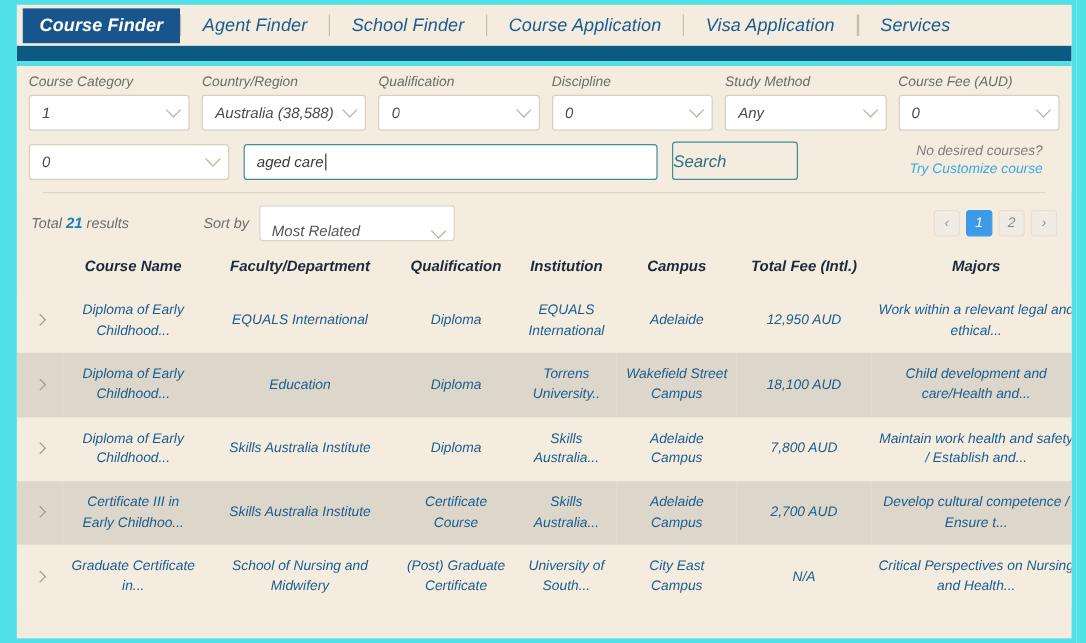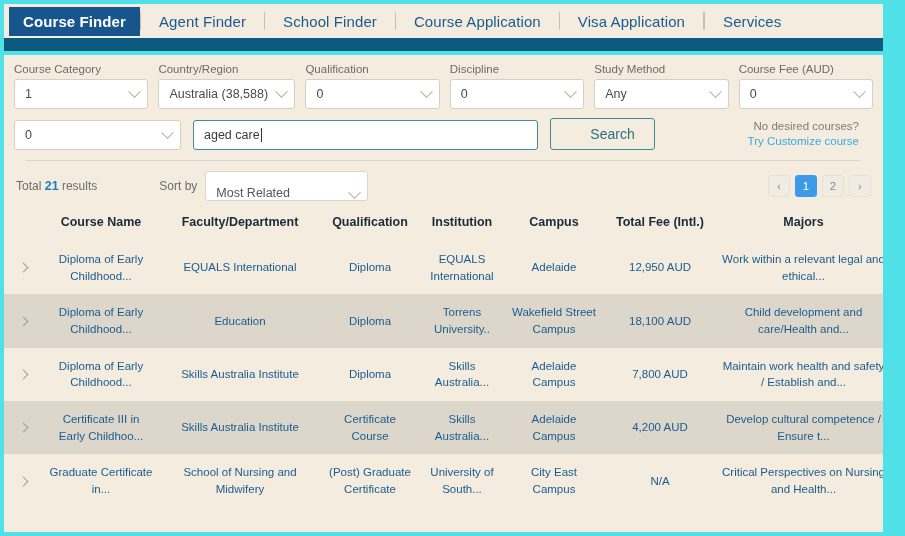--- a/index.html
+++ b/index.html
@@ -8,25 +8,26 @@
     margin: 0; padding: 0;
     width: 905px; height: 536px;
     overflow: hidden;
     font-family: "Liberation Sans", sans-serif;
   }
   body {
     background: #4fe0e8;
   }
   .app-frame {
     position: absolute;
-    left: 0; top: 0;
+    left: 10px; top: 0;
     width: 887px; height: 536px;
     border: 4px solid #4fe0e8;
     background: #f4ecdf;
     overflow: hidden;
+    font-style: italic;
   }
 
   
   .navbar {
     height: 34px;
     background: #f4ecdf;
     display: flex;
     align-items: stretch;
     padding-left: 5px;
     position: relative;
@@ -139,23 +140,22 @@
   .search-btn {
     flex: 0 0 105px;
     height: 32px;
     border: 1px solid #3e8c9c;
     border-radius: 3px;
     background: #f4ecdf;
     color: #2f6f80;
     font-size: 14px;
     display: flex;
     align-items: center;
-    justify-content: center;
+    justify-content: flex-start;
     cursor: pointer;
-    padding-left: 20px;
   }
   .no-courses {
     margin-left: auto;
     text-align: right;
     padding-right: 14px;
     line-height: 1.35;
   }
   .no-courses .nc1 { font-size: 11.5px; color: #7c7c7c; }
   .no-courses .nc2 { font-size: 11.5px; color: #39a9e0; cursor: pointer; }
 
@@ -423,21 +423,21 @@
         <td class="c-maj">Maintain work health and safety / Establish and...</td>
       </tr>
 
       <tr class="row-even">
         <td class="arrow-cell"><span class="arrow"></span></td>
         <td class="c-name">Certificate III in Early Childhoo...</td>
         <td class="c-fac">Skills Australia Institute</td>
         <td class="c-qual">Certificate Course</td>
         <td class="c-inst">Skills Australia...</td>
         <td class="c-camp">Adelaide Campus</td>
-        <td class="c-fee">4,200 AUD</td>
+        <td class="c-fee">2,700 AUD</td>
         <td class="c-maj">Develop cultural competence / Ensure t...</td>
       </tr>
 
       <tr class="row-odd">
         <td class="arrow-cell"><span class="arrow"></span></td>
         <td class="c-name">Graduate Certificate in...</td>
         <td class="c-fac">School of Nursing and Midwifery</td>
         <td class="c-qual">(Post) Graduate Certificate</td>
         <td class="c-inst">University of South...</td>
         <td class="c-camp">City East Campus</td>

